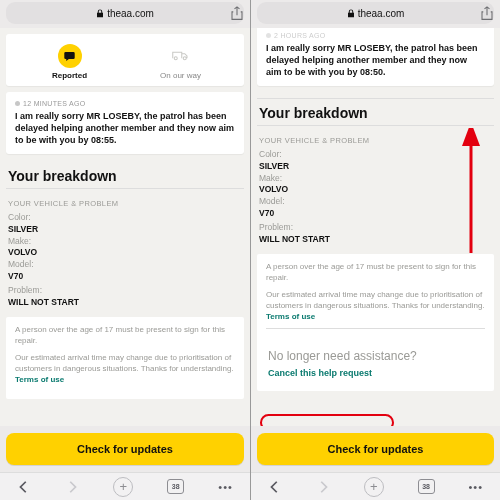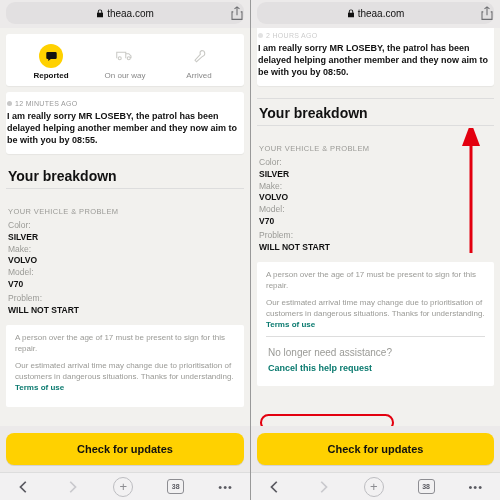--- a/index.html
+++ b/index.html
@@ -3,41 +3,41 @@
 <meta charset="utf-8">
 <style>
 *{margin:0;padding:0;box-sizing:border-box;font-family:-apple-system,BlinkMacSystemFont,"Segoe UI",sans-serif;-webkit-font-smoothing:antialiased}
 body{background:#fff;width:500px;height:500px;overflow:hidden;display:flex}
 .phone{width:250px;height:500px;display:flex;flex-direction:column;background:#eceaea; position:relative}
 .phone + .phone { border-left:1px solid #999 }
 .url-bar{height:28px;background:#eceaea;display:flex;align-items:flex-end;justify-content:center;position:relative;padding:4px 6px}
 .url-pill{background:#e2e0e1;border-radius:9px;height:22px;flex:1;display:flex;align-items:center;justify-content:center;gap:3px;font-size:10px;color:#111;font-weight:500}
 .share{position:absolute;right:7px;top:6px;color:#6e6e72;font-size:13px}
 .content{flex:1;background:#f2f1ee;overflow:hidden;padding:0 6px;position:relative}
-.card{background:#fff;border-radius:3px;padding:8px 1px;margin-top:6px;box-shadow:0 1px 1px rgba(0,0,0,0.05)}
+.card{background:#fff;border-radius:3px;padding:8px 9px;margin-top:6px;box-shadow:0 1px 1px rgba(0,0,0,0.05)}
 .stepper{display:flex;justify-content:space-between;padding:6px 4px 4px 4px}
 .step{flex:1;text-align:center}
 .step-ic{width:24px;height:24px;border-radius:50%;margin:0 auto 3px auto;display:flex;align-items:center;justify-content:center}
 .step-ic.active{background:#ffd100}
 .step-lbl{font-size:8px;color:#888}
 .step-lbl.bold{color:#111;font-weight:700}
 .ts{font-size:7px;color:#999;letter-spacing:.3px;display:flex;align-items:center;gap:3px}
 .ts:before{content:"";width:5px;height:5px;border-radius:50%;background:#c7c7c7;display:inline-block}
 .msg{font-size:9px;font-weight:700;color:#111;line-height:1.35;margin-top:3px}
 .sec-title{font-size:14px;font-weight:800;color:#111;margin:14px 2px 4px 2px}
 .sec-title.tight{margin-top:4px}
 .hr{height:1px;background:#ddd;margin:2px 0 6px 0}
-.sub{font-size:7.5px;color:#9a9a96;letter-spacing:.4px;margin:18px 2px 4px 2px;text-transform:uppercase}
+.sub{font-size:7.5px;color:#9a9a96;letter-spacing:.4px;margin:10px 2px 4px 2px;text-transform:uppercase}
 .kv{font-size:8.5px;margin:1px 2px;line-height:1.25}
 .kv .k{color:#9a9a96}
 .kv .v{color:#111;font-weight:700;text-transform:uppercase}
 .note-block{background:#fff;border-radius:2px;padding:8px 9px;margin-top:10px}
 .note{font-size:8px;color:#9a9a96;line-height:1.35;margin-bottom:6px}
 .link{color:#0a7a6f;font-weight:600}
-.cancel-row{font-size:10px;color:#9a9a96;margin:10px 2px 2px 2px}
+.cancel-row{font-size:12px;color:#9a9a96;margin:20px 2px 2px 2px}
 .cancel-link{font-size:9px;color:#0a7a6f;font-weight:700;margin:5px 2px}
 .check-btn{background:#ffd100;color:#111;font-weight:800;font-size:11px;text-align:center;padding:10px 0;border-radius:8px;margin:7px 6px;box-shadow:0 1px 0 rgba(0,0,0,.1)}
 .nav{height:28px;background:#f2f1f2;display:flex;align-items:center;justify-content:space-around;border-top:1px solid #ddd}
 .nav span{color:#8d8d92;font-size:14px}
 .nav .plus{width:20px;height:20px;border:1px solid #bdbdc1;border-radius:50%;display:flex;align-items:center;justify-content:center;font-size:13px;color:#8d8d92;font-weight:400}
 .nav .tabs{width:17px;height:15px;border:1.5px solid #8d8d92;border-radius:3px;display:flex;align-items:center;justify-content:center;font-size:7px;font-weight:700;color:#595960}
 .arrow-ann{position:absolute;right:20px;top:100px;pointer-events:none}
 .circ-ann{position:absolute;border:2px solid #e3000f;border-radius:12px;width:134px;height:17px;pointer-events:none}
 svg{display:block}
 </style>
@@ -71,28 +71,20 @@
             <div class="step-lbl bold">Reported</div>
           </div>
     <div class="step">
             <div class="step-ic">
               <svg width="18" height="14" viewBox="0 0 24 16">
                 <path fill="none" stroke="#c9c9c5" stroke-width="1.4" d="M1 11V3h12v8M13 5h4l3 3v3M5 13a2 2 0 100-4 2 2 0 000 4zM17 13a2 2 0 100-4 2 2 0 000 4z"></path>
               </svg>
             </div>
             <div class="step-lbl">On our way</div>
           </div>
-    <div class="step">
-            <div class="step-ic">
-              <svg width="15" height="15" viewBox="0 0 20 20">
-                <path fill="none" stroke="#c9c9c5" stroke-width="1.4" d="M13 2a4 4 0 01.9 7.9L6 17l-2-2 7.1-7.9A4 4 0 0113 2z"></path>
-              </svg>
-            </div>
-            <div class="step-lbl">Arrived</div>
-          </div>
    </div>
   </div>
 
   <div class="card">
    <div class="ts">12 MINUTES AGO</div>
    <div class="msg">I am really sorry MR LOSEBY, the patrol has been delayed helping another member and they now aim to be with you by 08:55.</div>
   </div>
 
   <div class="sec-title">Your breakdown</div>
   <div class="hr"></div>

